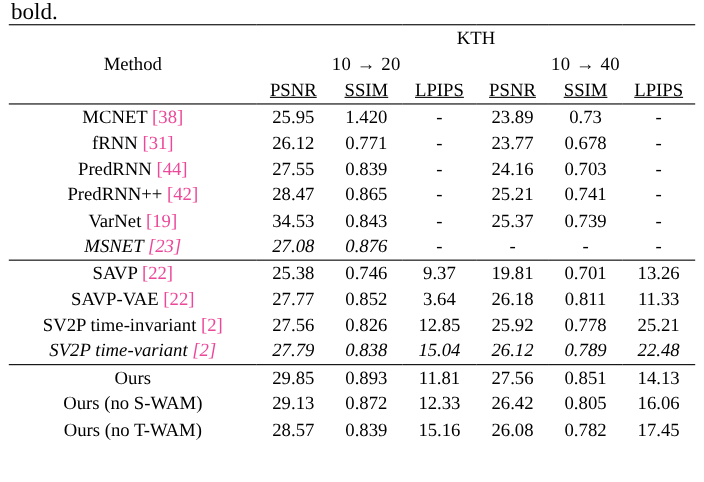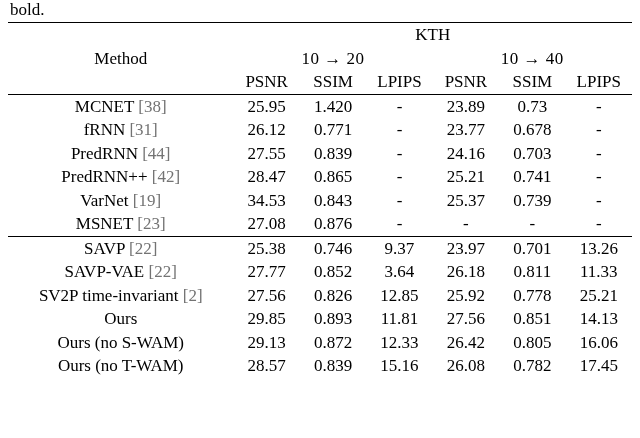--- a/index.html
+++ b/index.html
@@ -15,21 +15,21 @@
     overflow: hidden;
   }
   .page {
     position: relative;
     width: 640px;
     height: 438px;
     box-sizing: border-box;
     padding: 0 8px;
   }
   .caption-tail {
-    font-size: 17px;
+    font-size: 21px;
     line-height: 20px;
     padding-left: 2px;
     padding-top: 0px;
     height: 20px;
     overflow: hidden;
   }
   table.results {
     width: 624px;
     border-collapse: collapse;
     font-size: 17px;
@@ -37,29 +37,29 @@
   }
   table.results td, table.results th {
     padding: 0;
     font-weight: normal;
     text-align: center;
     vertical-align: bottom;
     line-height: 23.5px;
     white-space: nowrap;
   }
   .rule-top td { border-top: 1.6px solid #000; }
-  .rule-bottom td { border-bottom: 1.6px solid #000; }
-  .rule-thin-bottom td { border-bottom: 1px solid #000; }
+  .rule-bottom td { border-bottom: 1.6px solid #000; text-decoration: underline; }
+  .rule-thin-bottom td { border-bottom: 1px solid #000; font-style: italic; }
   td.method {
     text-align: left;
     padding-left: 3px;
     width: 224px;
   }
   td.num { width: 66px; }
-  .cite { color: #737373; }
+  .cite { color: #ec4899; }
   .bold { font-weight: bold; }
   .hdr-kth {
     text-align: center;
     margin-top: 16px;
   }
   .grouphdr {
     text-align: center;
   }
   .arrow-grp {
     letter-spacing: 0.5px;
@@ -144,21 +144,21 @@
           <td class="num">-</td>
           <td class="num">-</td>
           <td class="num">-</td>
           <td class="num">-</td>
         </tr>
         <tr>
           <td class="method"><span>SAVP</span> <span class="cite">[22]</span></td>
           <td class="num">25.38</td>
           <td class="num">0.746</td>
           <td class="num">9.37</td>
-          <td class="num">23.97</td>
+          <td class="num">19.81</td>
           <td class="num">0.701</td>
           <td class="num">13.26</td>
         </tr>
         <tr>
           <td class="method"><span>SAVP-VAE</span> <span class="cite">[22]</span></td>
           <td class="num">27.77</td>
           <td class="num">0.852</td>
           <td class="num bold">3.64</td>
           <td class="num">26.18</td>
           <td class="num">0.811</td>
@@ -166,20 +166,29 @@
         </tr>
         <tr>
           <td class="method"><span>SV2P time-invariant</span> <span class="cite">[2]</span></td>
           <td class="num">27.56</td>
           <td class="num">0.826</td>
           <td class="num">12.85</td>
           <td class="num">25.92</td>
           <td class="num">0.778</td>
           <td class="num">25.21</td>
         </tr>
+        <tr class="rule-thin-bottom">
+          <td class="method"><span>SV2P time-variant</span> <span class="cite">[2]</span></td>
+          <td class="num">27.79</td>
+          <td class="num">0.838</td>
+          <td class="num">15.04</td>
+          <td class="num">26.12</td>
+          <td class="num">0.789</td>
+          <td class="num">22.48</td>
+        </tr>
         <tr>
           <td class="method"><span>Ours</span></td>
           <td class="num bold">29.85</td>
           <td class="num bold">0.893</td>
           <td class="num">11.81</td>
           <td class="num bold">27.56</td>
           <td class="num bold">0.851</td>
           <td class="num">14.13</td>
         </tr>
         <tr>

